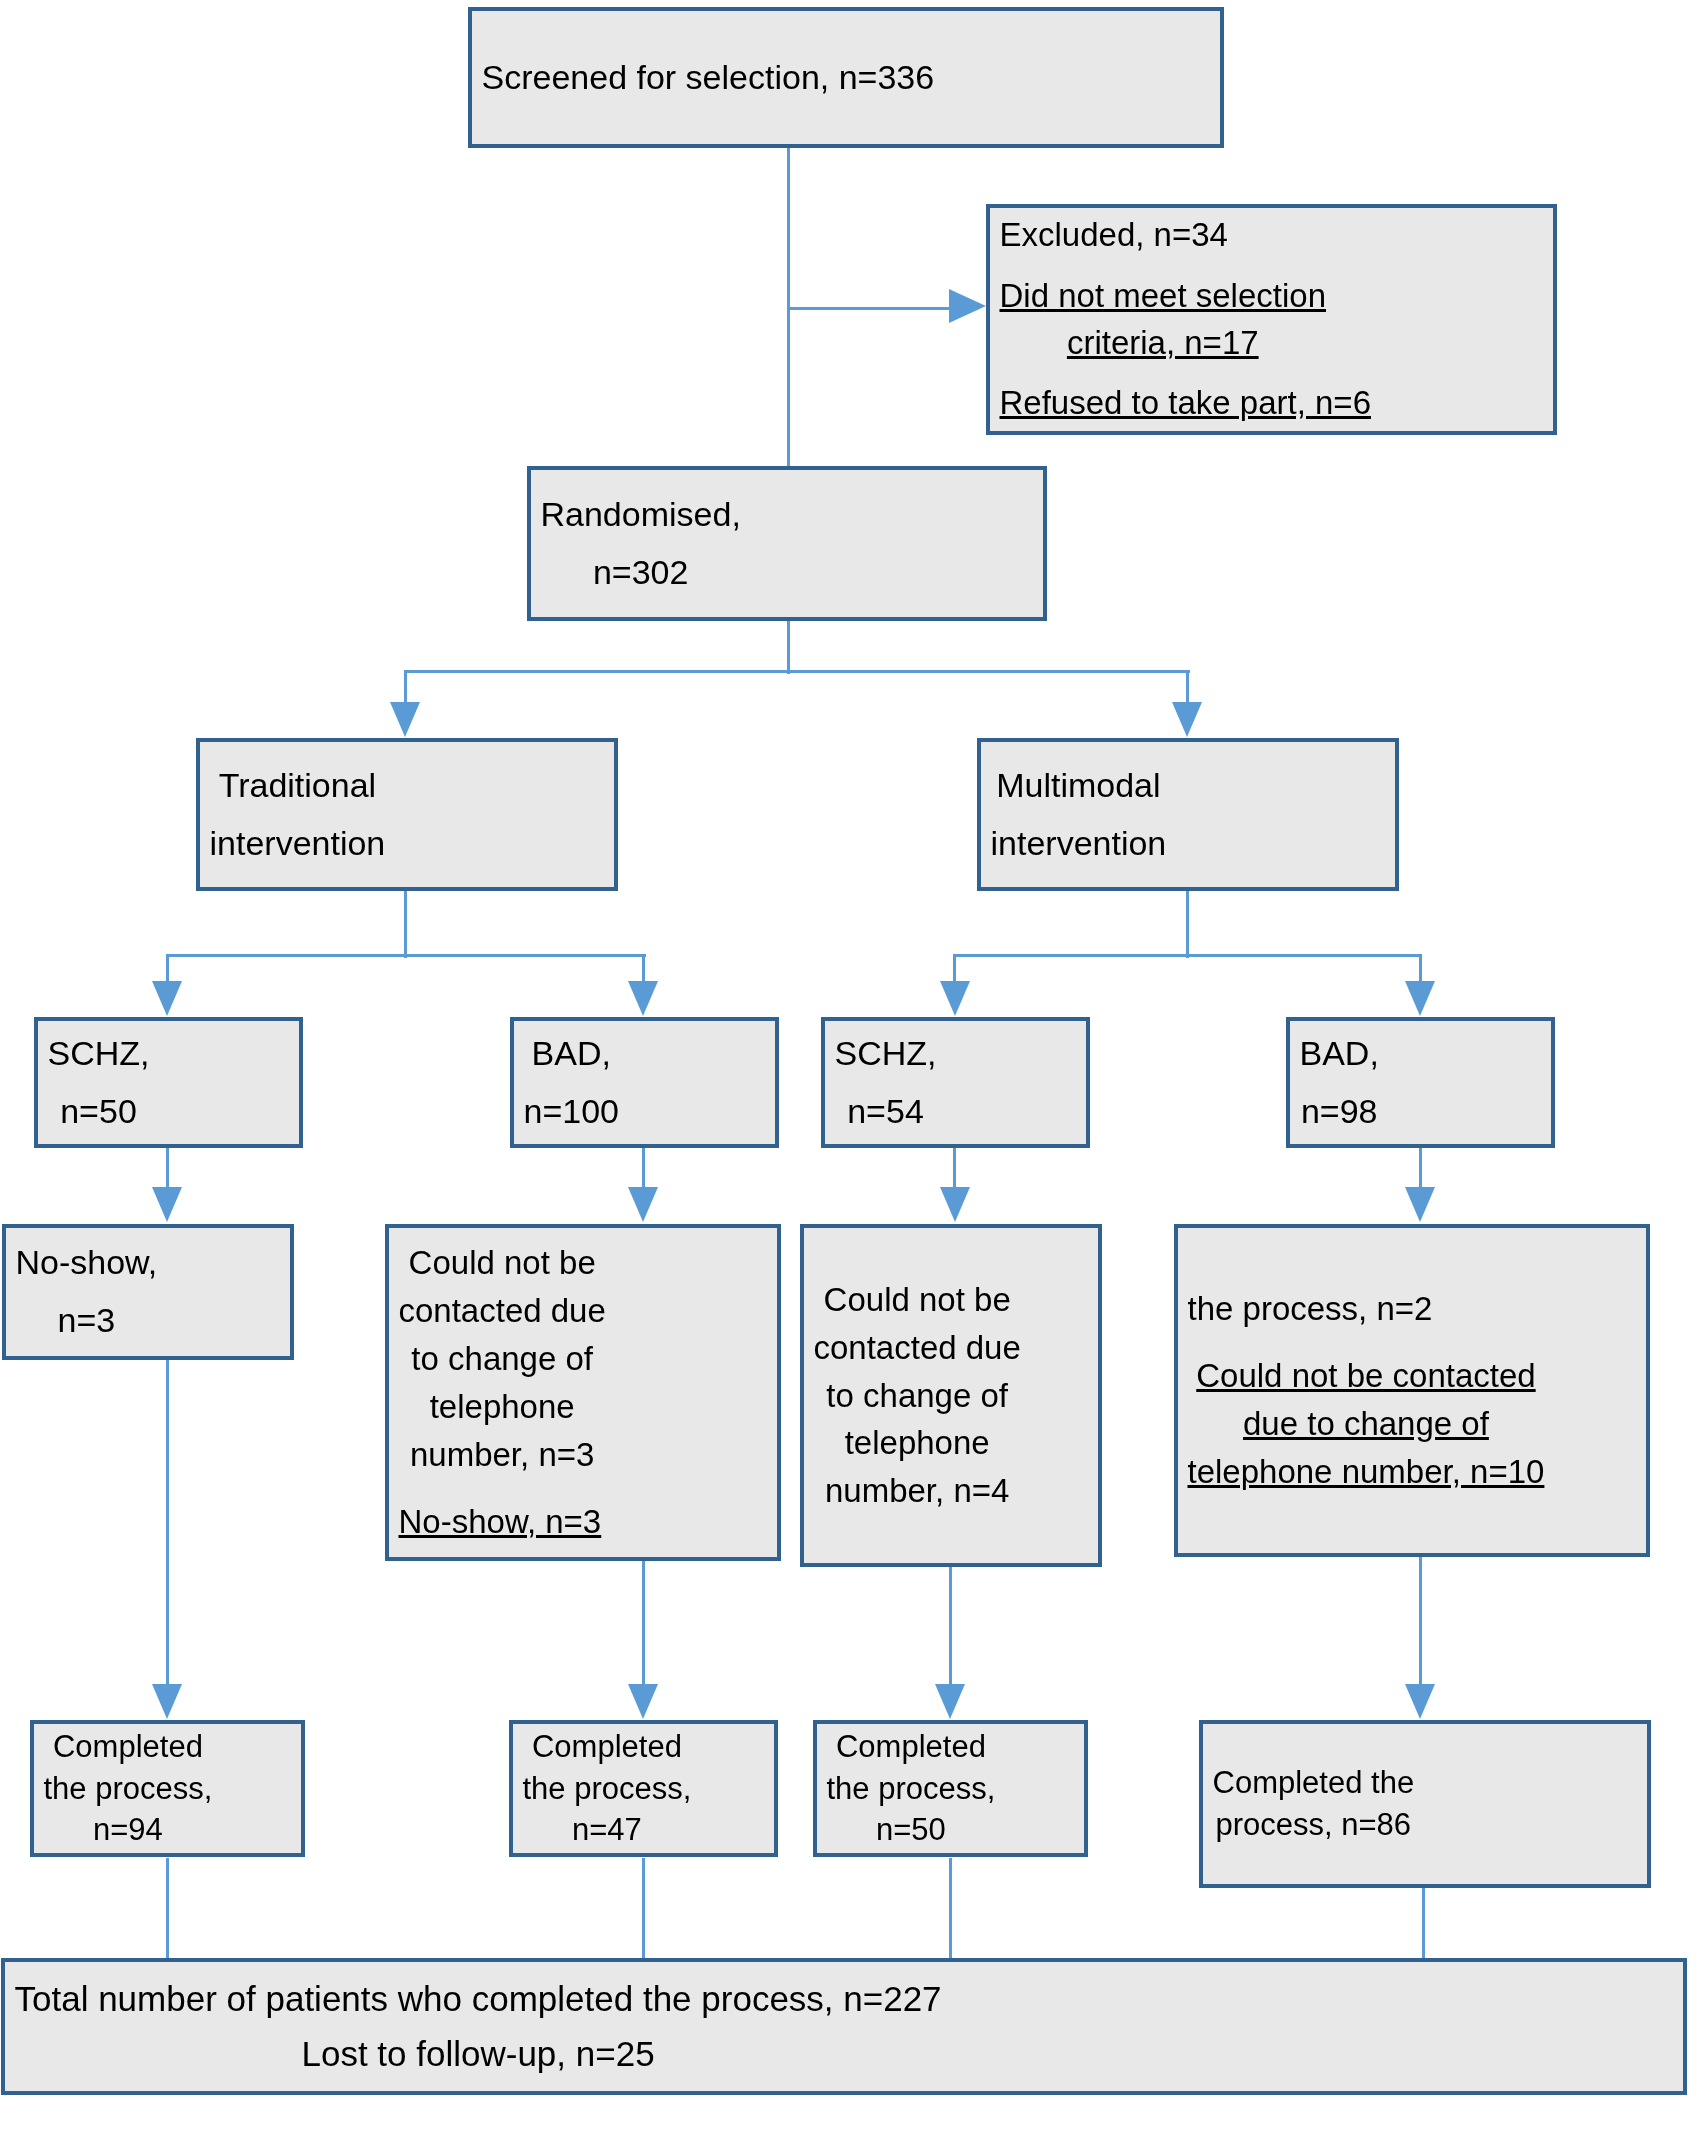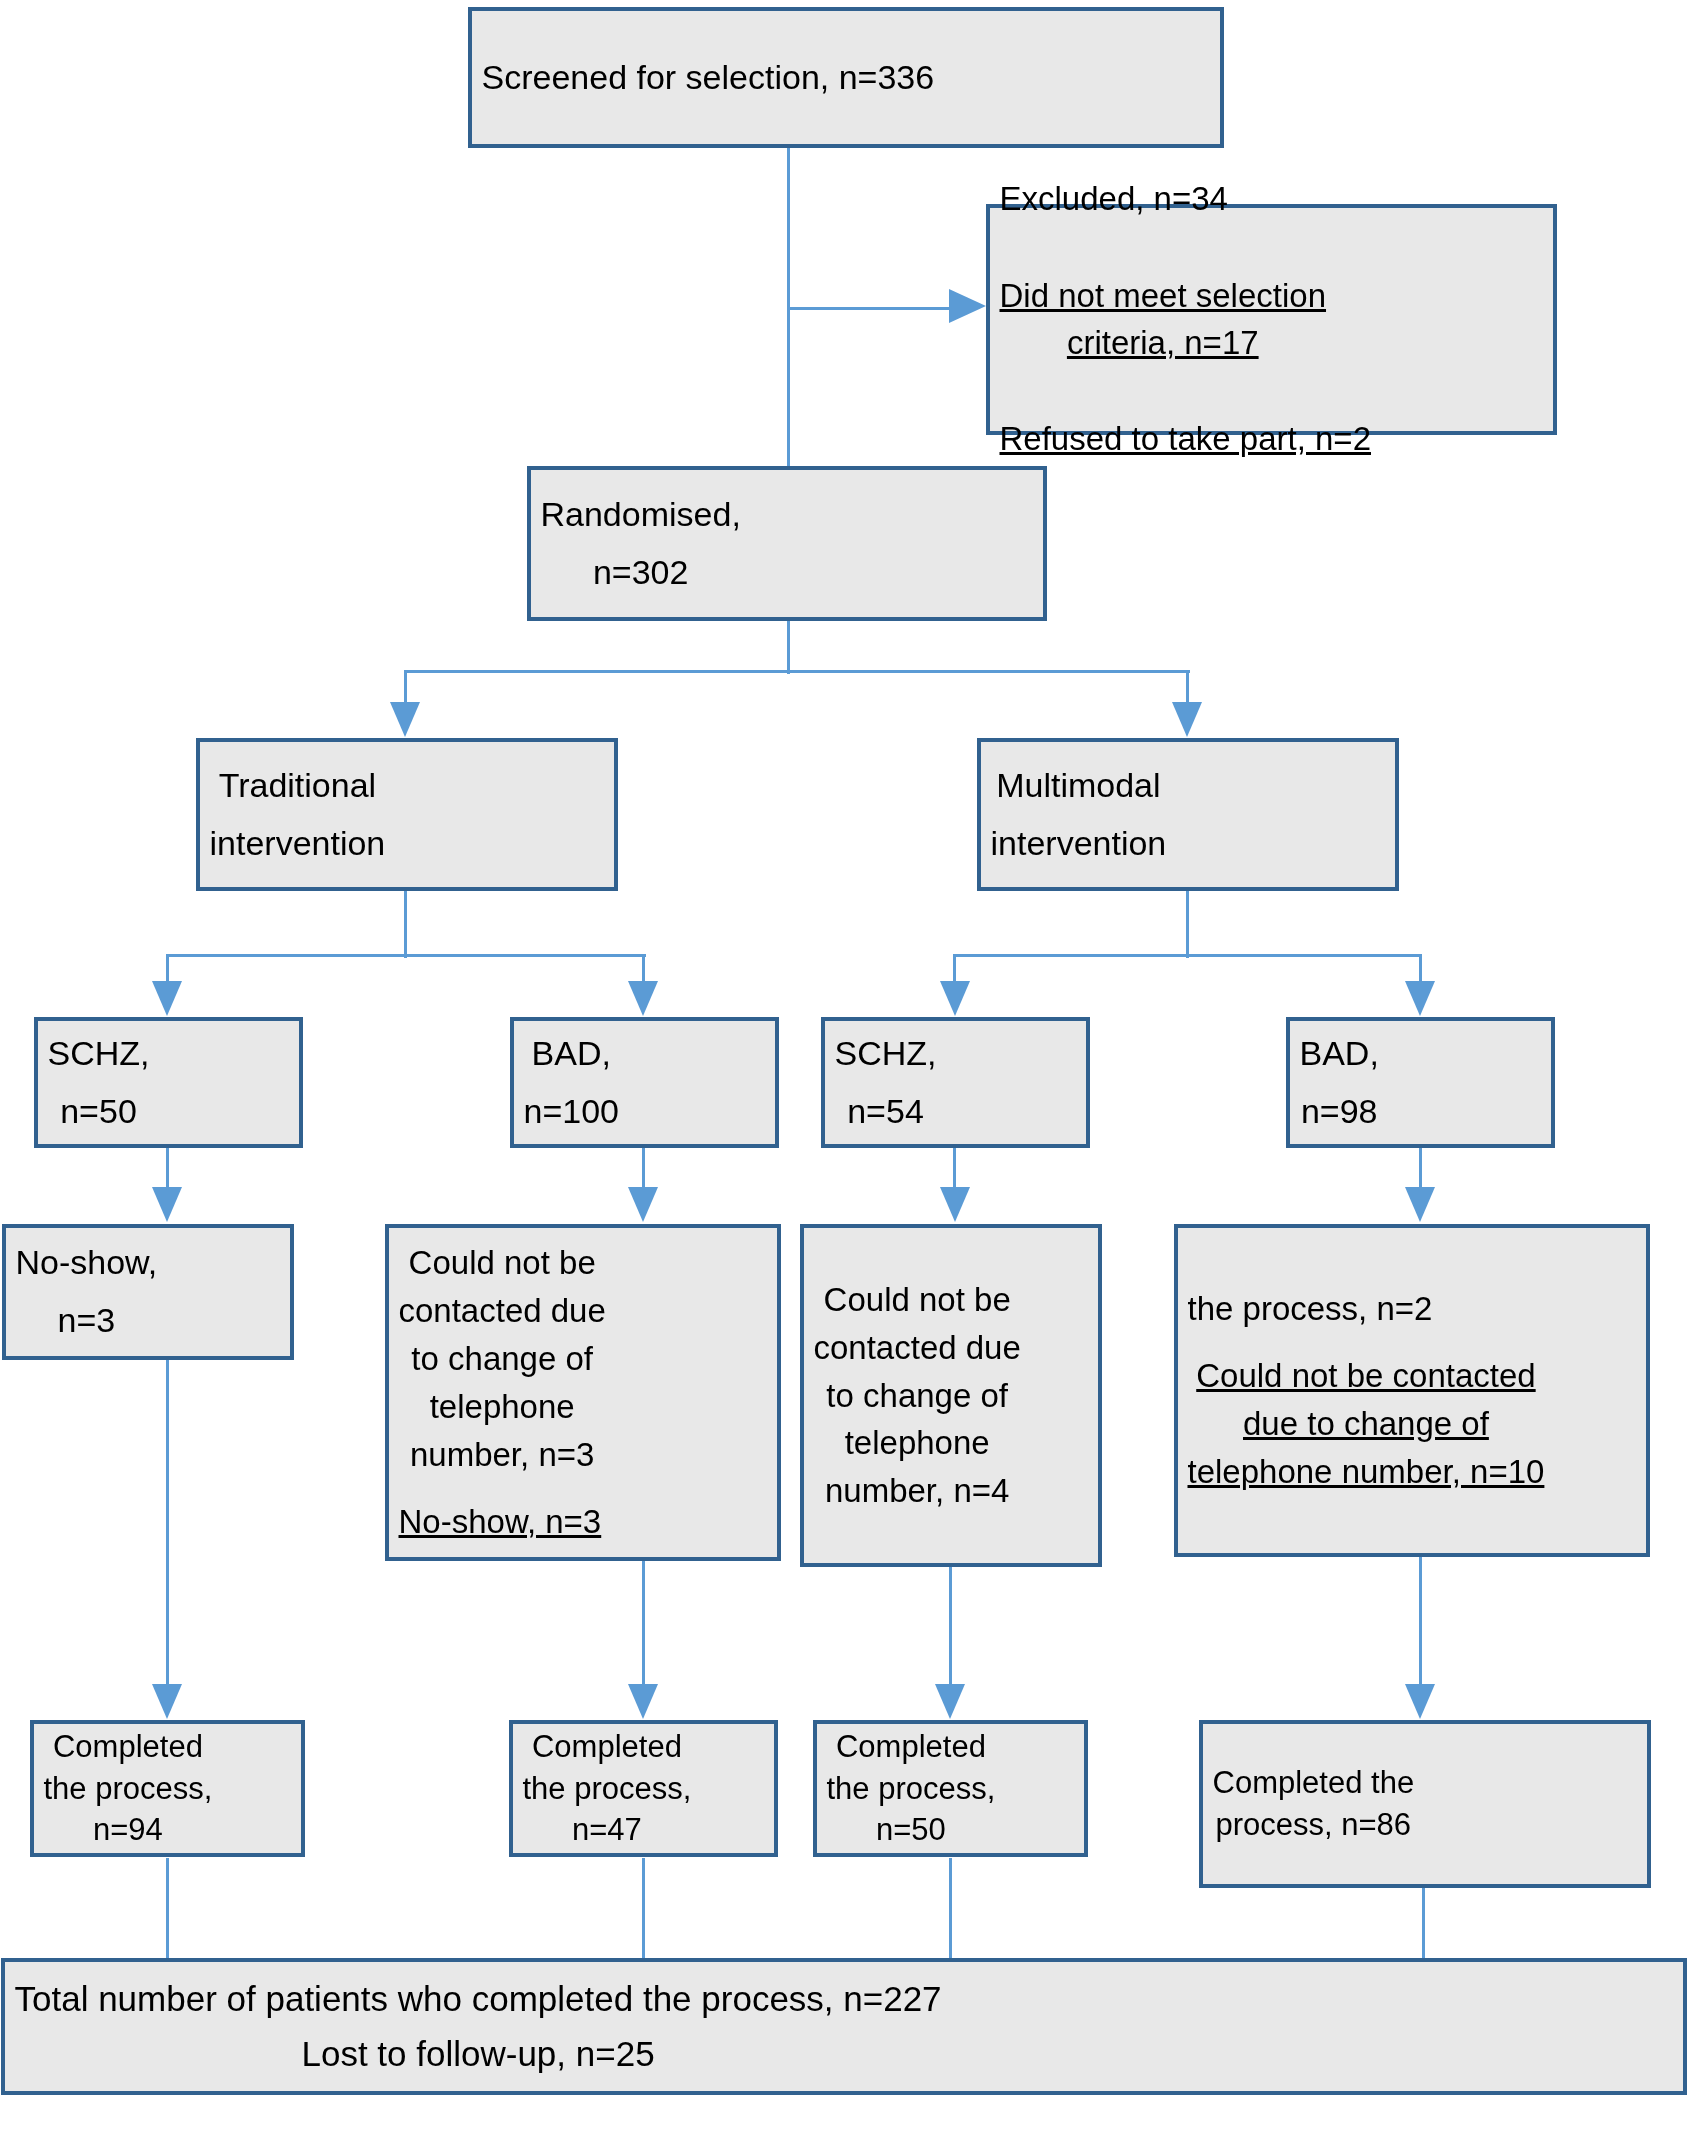--- a/index.html
+++ b/index.html
@@ -28,21 +28,21 @@
     font-size:34px;line-height:1.45;
     padding:2.7px 9.5px;
   }
   .box .para{margin:0;}
   .box .para + .para{margin-top:17.7px;text-decoration:underline;}
   .box .ln{display:block;}
   .loose{line-height:1.7;}
   .comp{font-size:31px;line-height:1.35;}
   .dropout{font-size:33px;line-height:1.45;}
   .dropout .para + .para{margin-top:19px;}
-  #b-excluded{font-size:33px;line-height:1.42;gap:36px;}
+  #b-excluded{font-size:33px;line-height:1.42;}
   #b-excluded .para + .para{margin-top:13.6px;}
   #b-total{font-size:35px;line-height:1.55;}
   .vline,.hline{position:absolute;background:var(--line);}
   .vline{width:3.4px;}
   .hline{height:3.4px;}
   .arr-down{
     position:absolute;width:0;height:0;
     border-left:15.6px solid transparent;
     border-right:15.6px solid transparent;
     border-top:35px solid var(--line);
@@ -115,21 +115,21 @@
 
   <div class="box" id="b-excluded" style="left:986px;top:204px;width:571px;height:231px;">
     <p class="para">
         <span class="ln">Excluded, n=34</span>
       </p>
     <p class="para">
       <span class="ln">Did not meet selection</span>
       <span class="ln">criteria, n=17</span>
     </p>
     <p class="para">
-        <span class="ln">Refused to take part, n=2</span>
+        <span class="ln">Refused to take part, n=6</span>
       </p>
   </div>
 
   <div class="box loose" style="left:527px;top:466px;width:520px;height:155px;">
     <p class="para">
       <span class="ln">Randomised,</span>
       <span class="ln">n=302</span>
     </p>
   </div>
 

